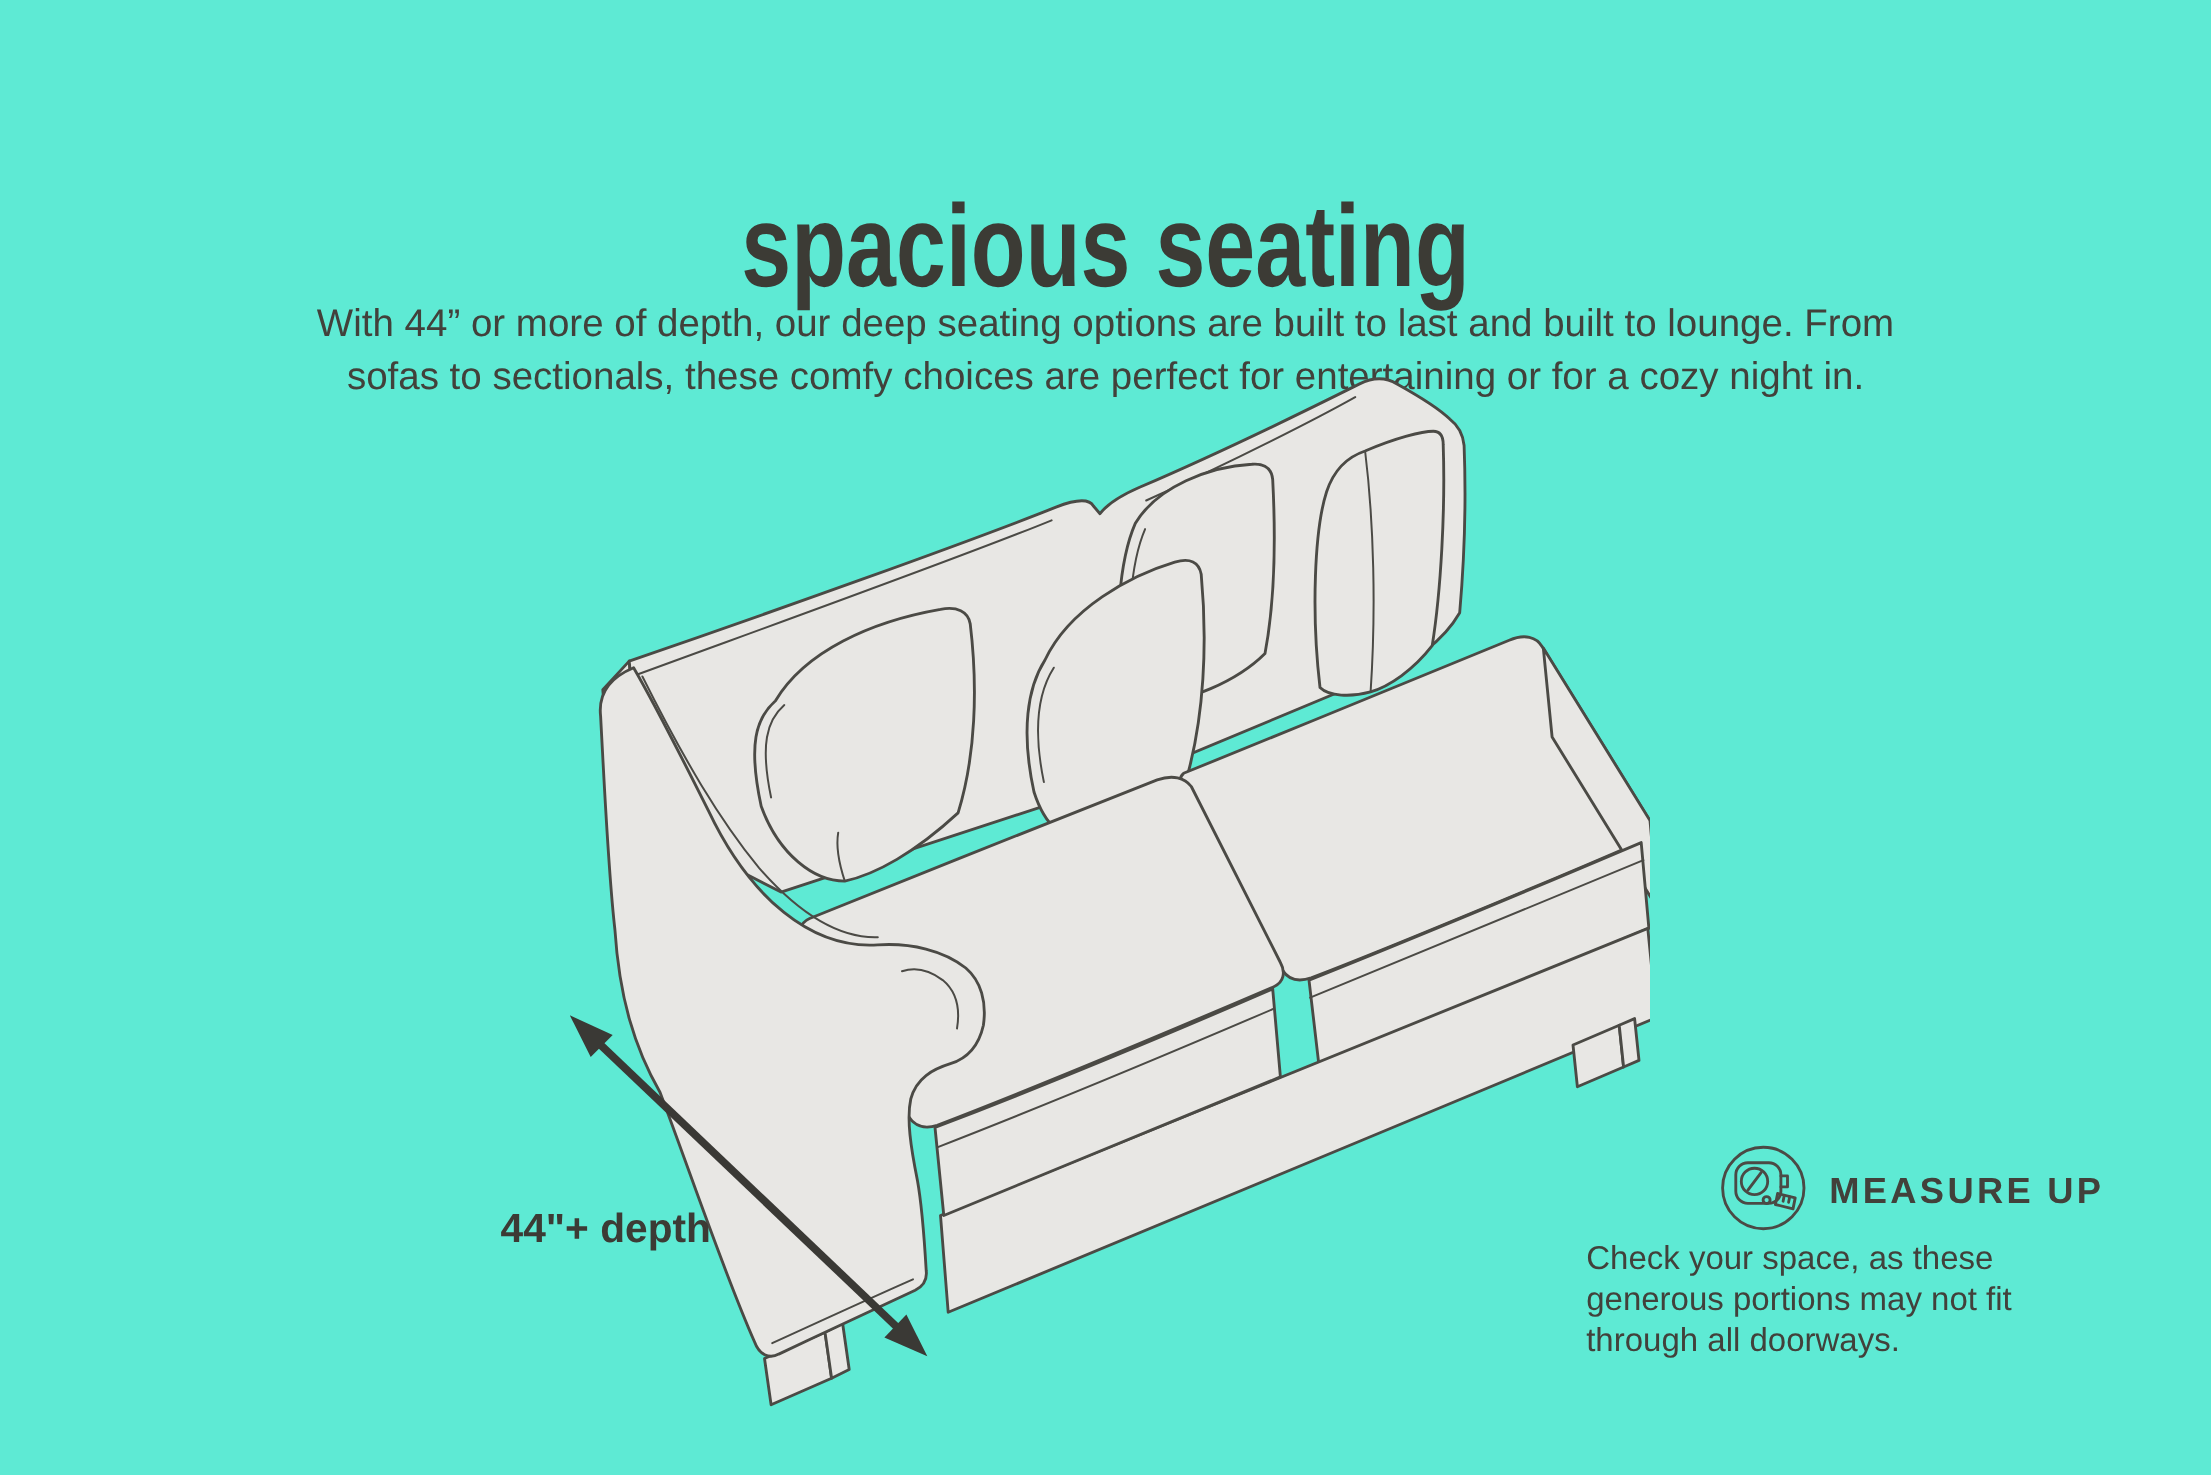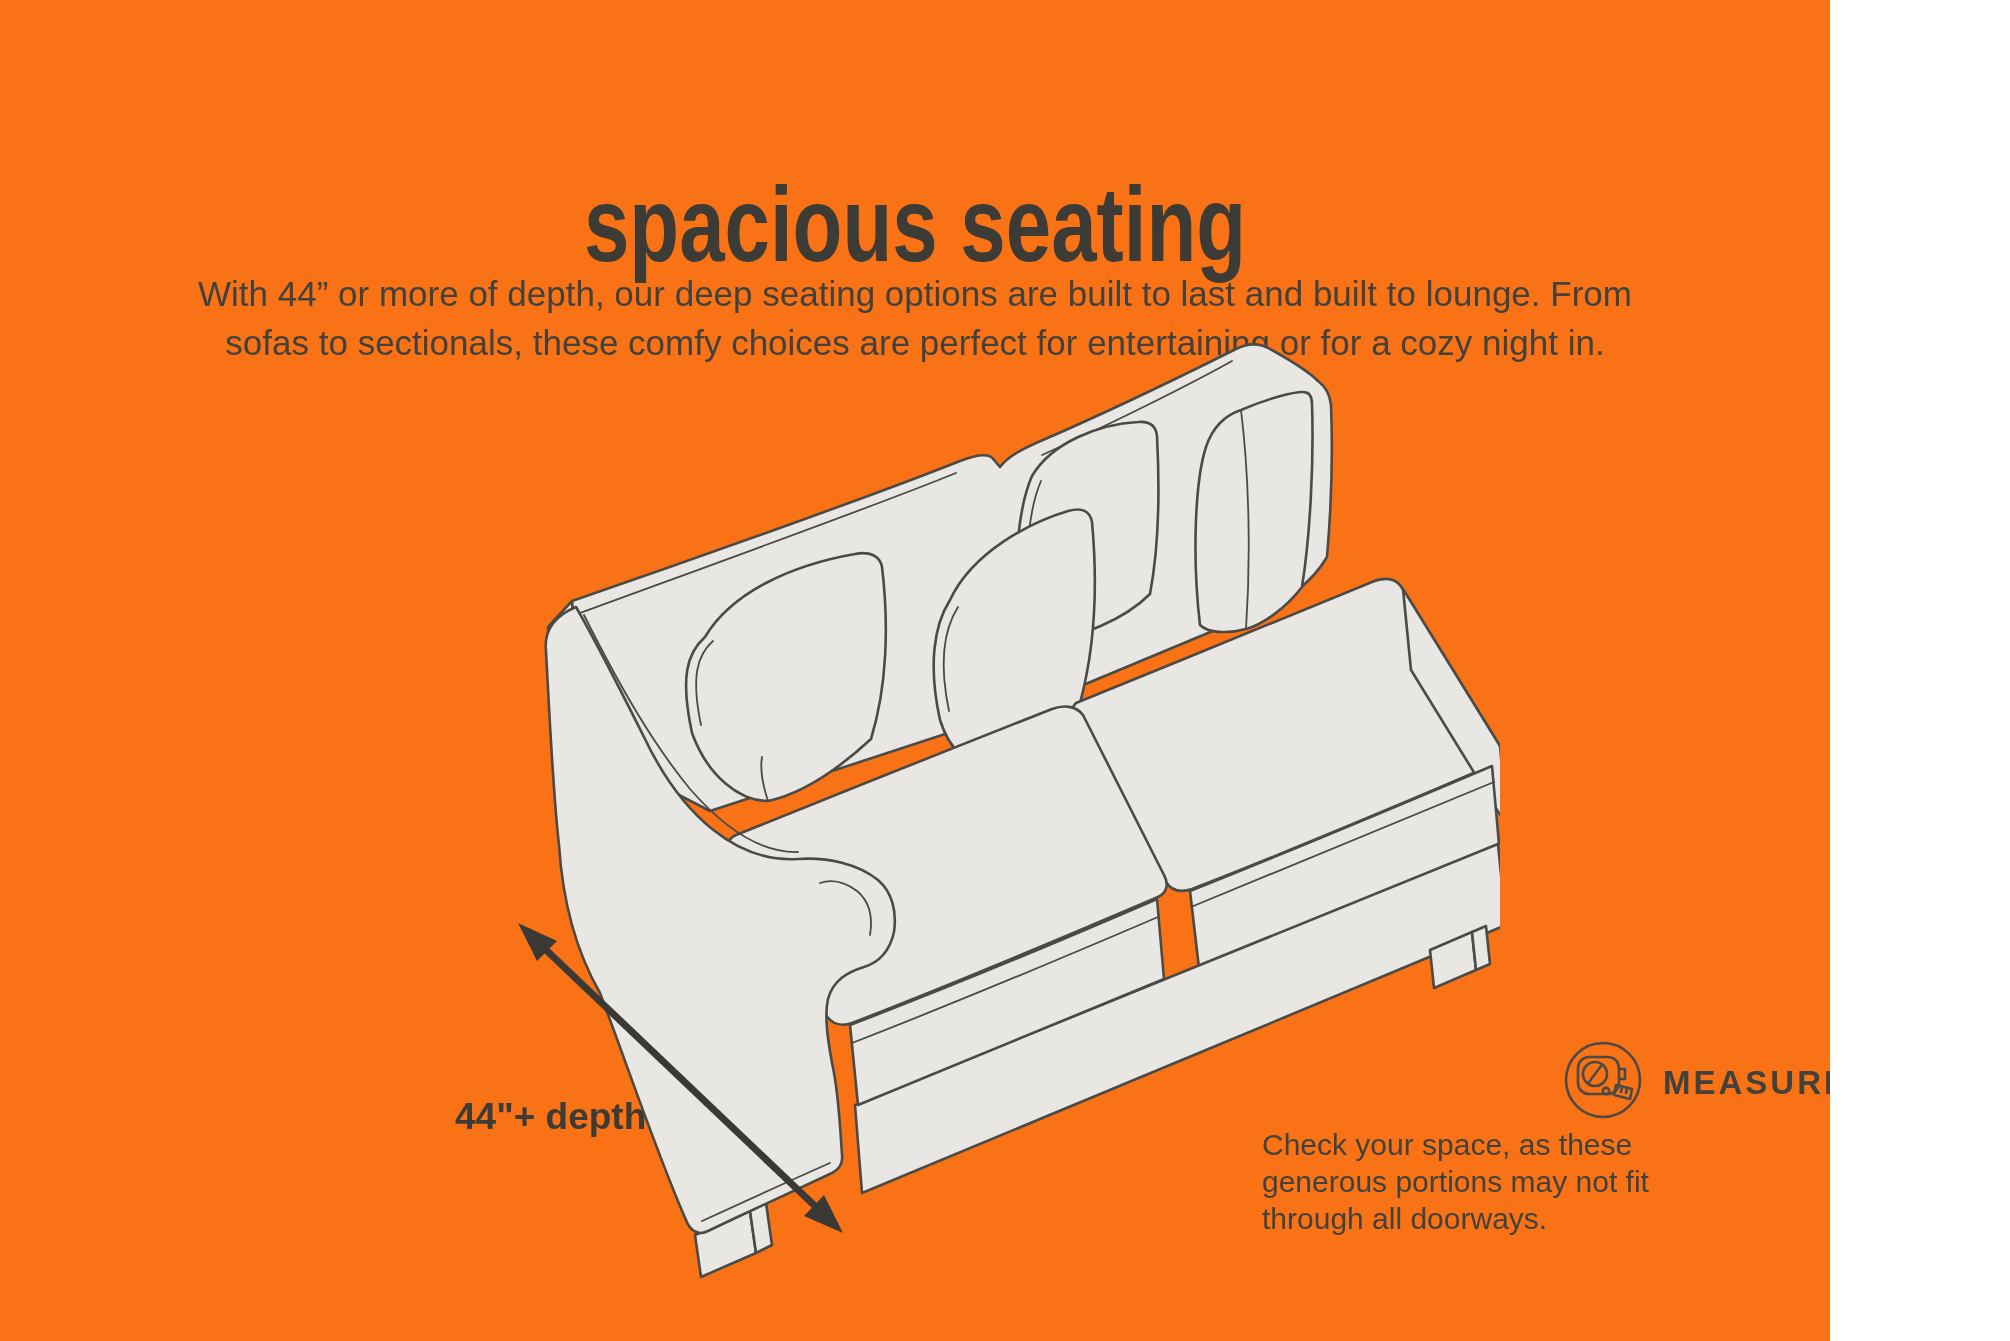--- a/index.html
+++ b/index.html
@@ -5,22 +5,22 @@
   :root{
     --text-dark:#3c3b35;
     --text-body:#42413b;
     --line:#4b4a45;
     --fill:#e8e7e4;
     --arrow:#3a3935;
   }
   html,body{margin:0;padding:0;background:#fff;}
   .page{
     position:relative;
-    width:1830px;height:1341px;
-    background:#f97316;
+    width:2010px;height:1341px;
+    background:#5eead4;
     overflow:hidden;
     font-family:"Liberation Sans", sans-serif;
   }
   .page-title{
     position:absolute;
     top:100px;left:0;width:100%;
     text-align:center;
     font-size:106px;
     line-height:106px;
     font-weight:700;

